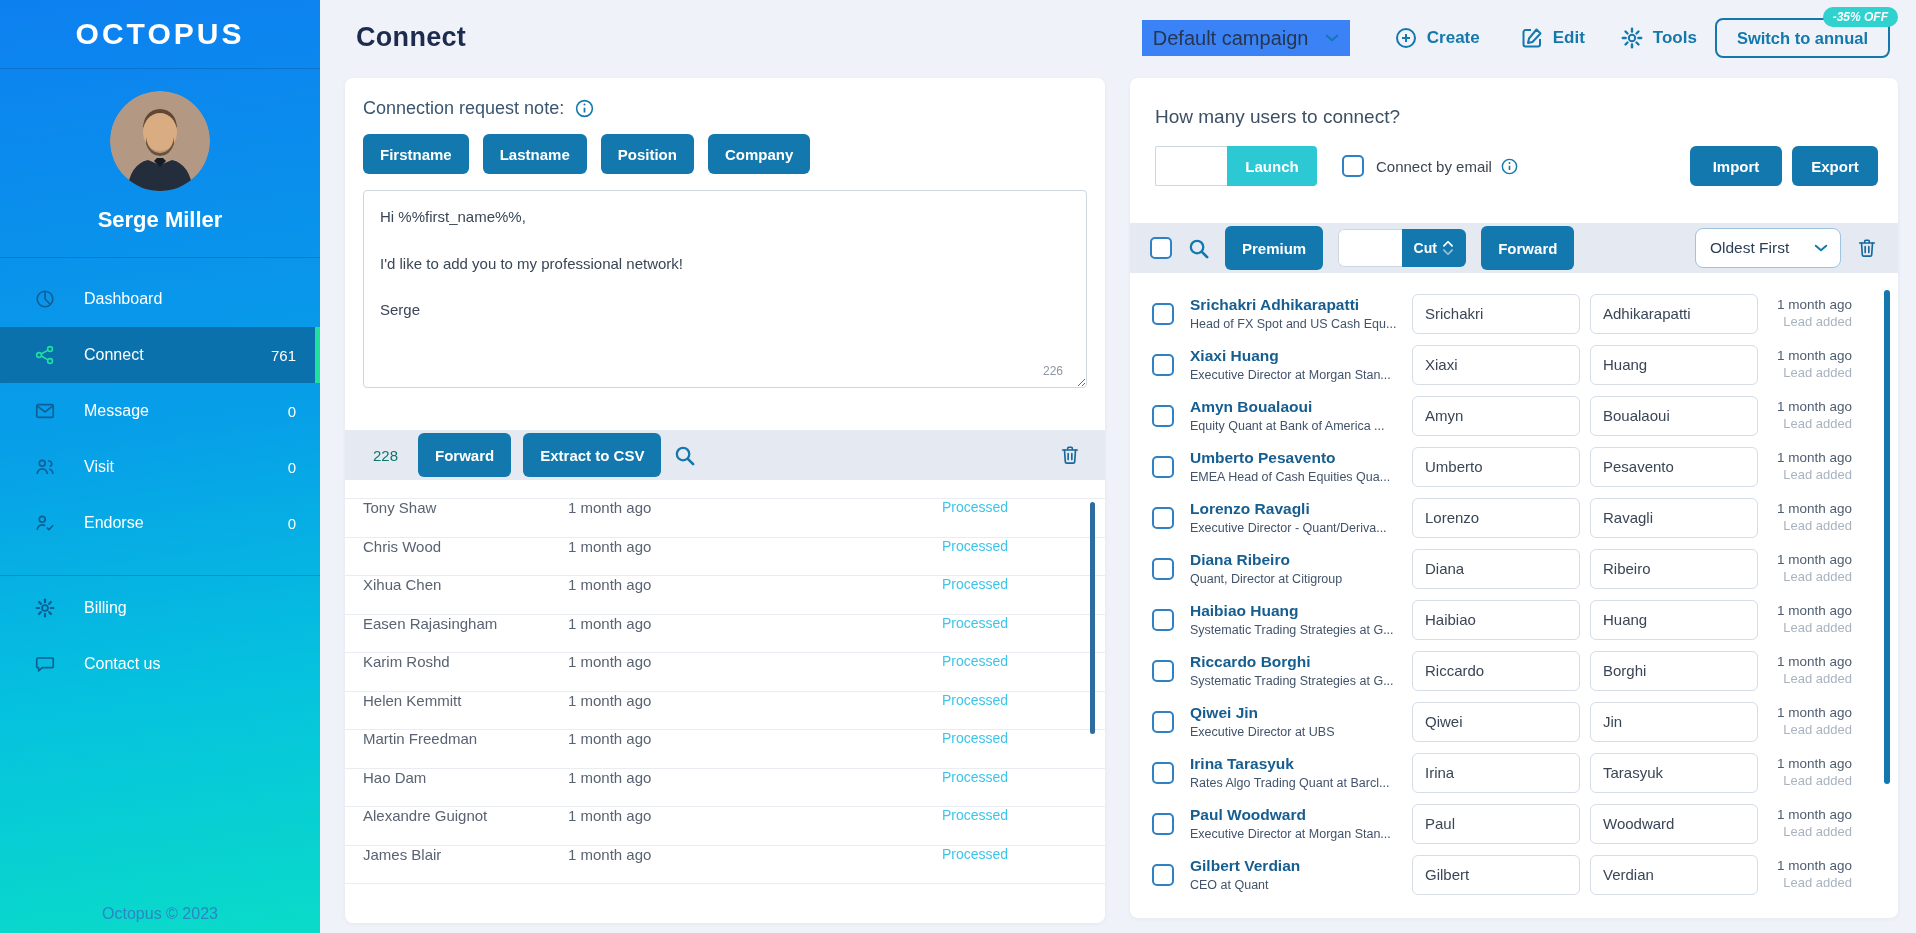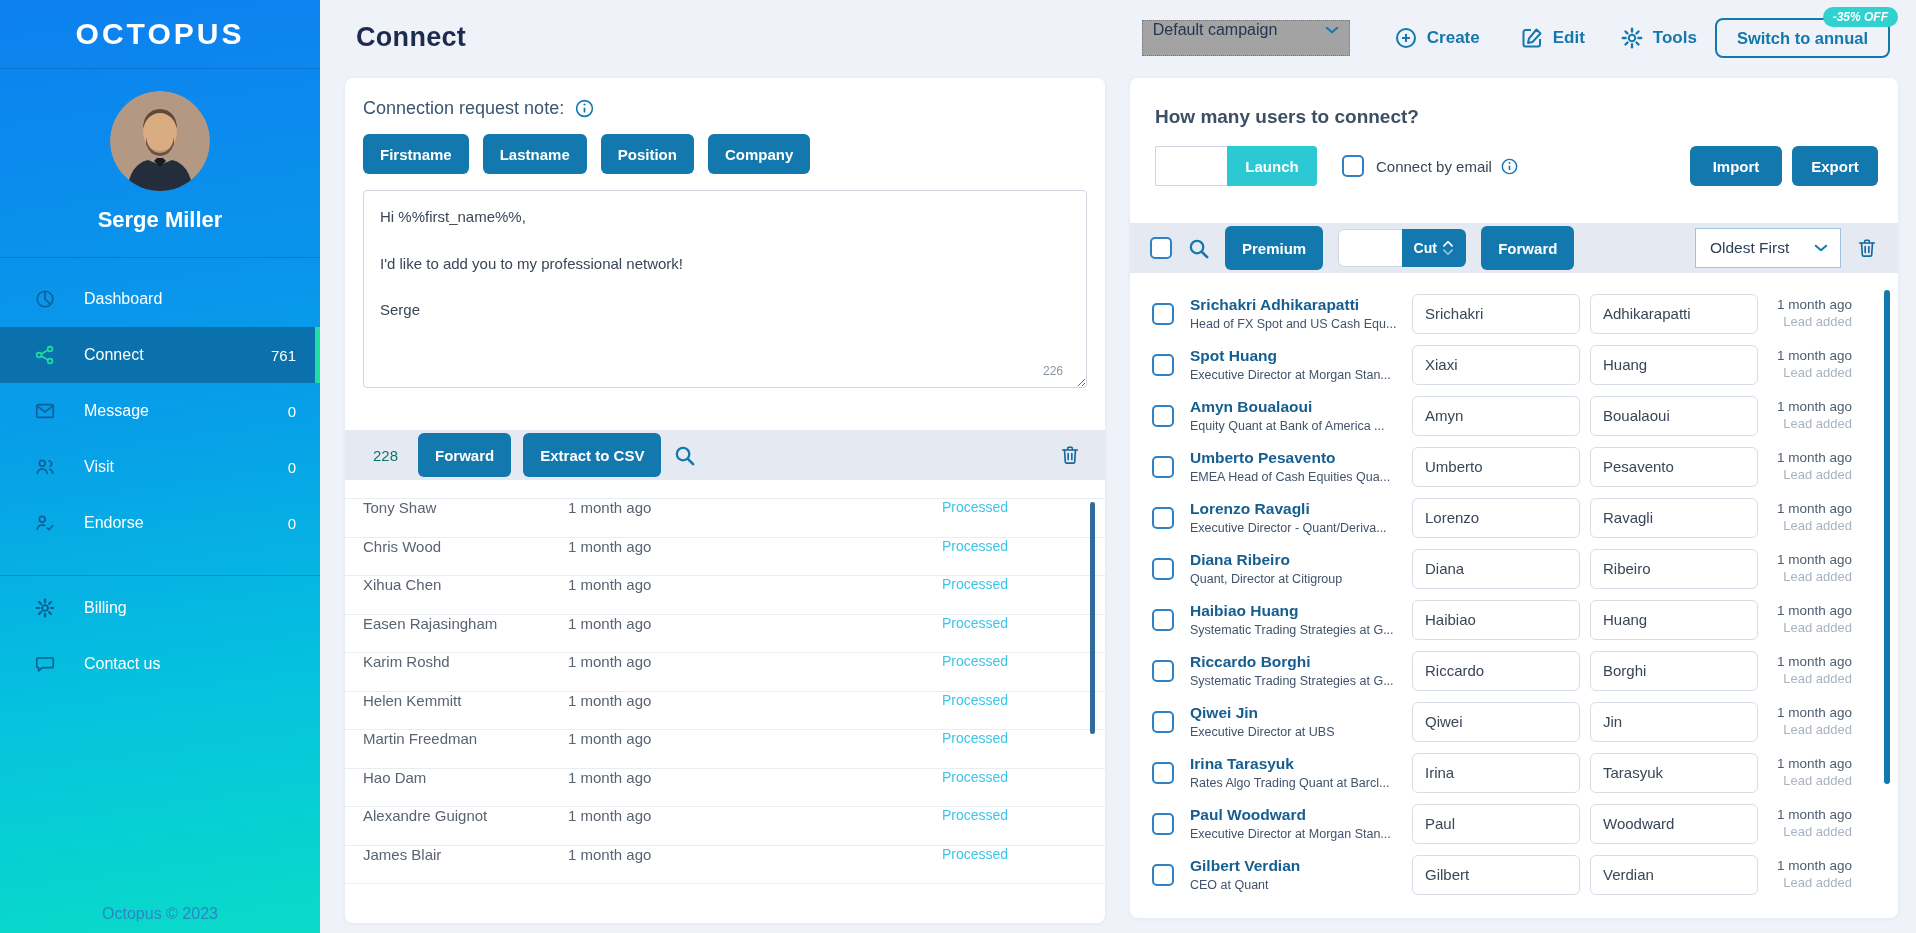--- a/index.html
+++ b/index.html
@@ -27,23 +27,23 @@
     width:5px; background:#1fdf9f; }
   .nav-divider { height:1px; background:rgba(10,60,120,.28); margin-top:24px; margin-bottom:4px; }
   .side-footer { position:absolute; bottom:10px; width:100%; text-align:center;
     color:#2b86c4; font-size:16px; }
 
   
   .main { position:absolute; left:320px; top:0; right:0; bottom:0; }
   .page-title { position:absolute; left:36px; top:22px; font-size:27px; font-weight:800;
     color:#1d2b4e; letter-spacing:.3px; }
   .top-controls { position:absolute; right:26px; top:18px; display:flex; align-items:center; }
-  .campaign-select { position:relative; width:208px; height:36px; background:#a3a3a3;
-    border:1px dotted #3a86c8; display:flex; align-items:flex-start; padding:0 30px 0 10px;
-    font-size:16px; color:#25364e; cursor:pointer; }
+  .campaign-select { position:relative; width:208px; height:36px; background:#3b82f6;
+    border:1px dotted #3a86c8; display:flex; align-items:center; padding:0 30px 0 10px;
+    font-size:20px; color:#25364e; cursor:pointer; }
   .campaign-select .chev { position:absolute; right:8px; width:18px; height:18px; color:#1478ad; }
   .blue-action { display:flex; align-items:center; gap:9px; color:#1478ad; font-size:17px;
     font-weight:600; cursor:pointer; }
   .blue-action .aicon { width:24px; height:24px; }
   .ml44{margin-left:44px}.ml40{margin-left:40px}.ml35{margin-left:35px}
   .switch-btn { position:relative; margin-left:18px; height:40px; padding:0 20px;
     border:2px solid #1478ad; border-radius:8px; background:transparent; color:#1478ad;
     font-size:16.5px; font-weight:600; display:flex; align-items:center; cursor:pointer; }
   .discount-badge { position:absolute; top:-13px; right:-10px; background:#2fd2cf; color:#fff;
     font-size:12px; font-weight:700; padding:3px 10px; border-radius:11px; white-space:nowrap;font-style:italic; }
@@ -78,21 +78,21 @@
   .processed-table { position:absolute; left:0; top:420px; width:100%; border-top:1px solid #e9edf2; }
   .prow { display:flex; align-items:flex-start; height:38.5px; border-bottom:1px solid #e9edf2;
     padding:0 18px; font-size:15px; color:#596371; }
   .p-name { flex:0 0 205px; }
   .p-time { flex:0 0 374px; }
   .p-status { color:#3cc5e8; font-size:14px; }
   .left-scrollbar { position:absolute; right:10px; top:424px; width:5px; height:232px;
     background:#2e6b9e; border-radius:3px; cursor:grab; }
 
   
-  .rc-header { position:absolute; left:25px; top:28px; font-size:19px; color:#3d4f63;font-weight:bold; }
+  .rc-header { position:absolute; left:25px; top:28px; font-size:19px; color:#3d4f63; }
   .users-count-input { position:absolute; left:25px; top:68px; width:72px; height:40px;
     border:1px solid #cfd6e0; border-right:none; border-radius:2px 0 0 2px; padding:0 10px;
     font-size:15px; font-family:"Liberation Sans",sans-serif; }
   .launch-btn { position:absolute; left:97px; top:68px; width:90px; height:40px; background:#2cc8d4;
     color:#fff; border:none; border-radius:0 4px 4px 0; font-size:15px; font-weight:700;
     cursor:pointer; font-family:"Liberation Sans",sans-serif; }
   .cb { width:22px; height:22px; border:2px solid #2e81c4; border-radius:5px; background:#fff;
     flex:0 0 22px; cursor:pointer; }
   .email-check { position:absolute; left:212px; top:77px; }
   .email-label { position:absolute; left:246px; top:68px; height:40px; display:flex;
@@ -105,21 +105,21 @@
   .cut-input { width:64px; height:38px; border:1px solid #cfd6e0; border-right:none;
     border-radius:6px 0 0 6px; padding:0 10px; font-size:15px;
     font-family:"Liberation Sans",sans-serif; }
   .cut-btn { width:64px; height:38px; background:#1278ad; color:#fff; border:none;
     display:flex; align-items:center; justify-content:center; gap:4px; font-size:14px;
     font-weight:700; cursor:pointer; font-family:"Liberation Sans",sans-serif; }
   .spin { display:flex; flex-direction:column; }
   .spin svg { width:14px; height:9px; }
   .spin .dn { opacity:.55; }
   .sort-select { position:relative; width:146px; height:40px; background:#fff;
-    border:1.5px solid #9ec3df; border-radius:0; display:flex; align-items:center;
+    border:1.5px solid #9ec3df; border-radius:8px; display:flex; align-items:center;
     padding:0 32px 0 14px; font-size:15.5px; color:#2c3e55; cursor:pointer; margin-left:auto; }
   .sort-select .chev { position:absolute; right:10px; width:18px; height:18px; color:#1478ad; }
   .user-list { position:absolute; left:0; top:210px; width:100%; }
   .urow { display:flex; align-items:center; height:51px; padding-left:22px; }
   .u-info { margin-left:16px; width:222px; overflow:hidden; }
   .u-name { font-size:15.5px; font-weight:700; color:#175e90; white-space:nowrap; cursor:pointer; }
   .u-title { font-size:12.5px; color:#42536a; margin-top:3px; white-space:nowrap; }
   .u-input { width:168px; height:40px; border:1px solid #d6dde6; border-radius:6px;
     padding:0 12px; font-size:15px; color:#3a4656; margin-right:10px;
     font-family:"Liberation Sans",sans-serif; }
@@ -433,21 +433,21 @@
     <input class="u-input" value="Adhikarapatti" style="">
     <div class="u-meta">
       <div class="u-time">1 month ago</div>
       <div class="u-status">Lead added</div>
     </div>
   </div>
 
   <div class="urow">
     <span class="cb" role="checkbox" aria-checked="false"></span>
     <div class="u-info">
-      <div class="u-name">Spot Huang</div>
+      <div class="u-name">Xiaxi Huang</div>
       <div class="u-title">Executive Director at Morgan Stan...</div>
     </div>
     <input class="u-input" value="Xiaxi" style="">
     <input class="u-input" value="Huang" style="">
     <div class="u-meta">
       <div class="u-time">1 month ago</div>
       <div class="u-status">Lead added</div>
     </div>
   </div>
 

